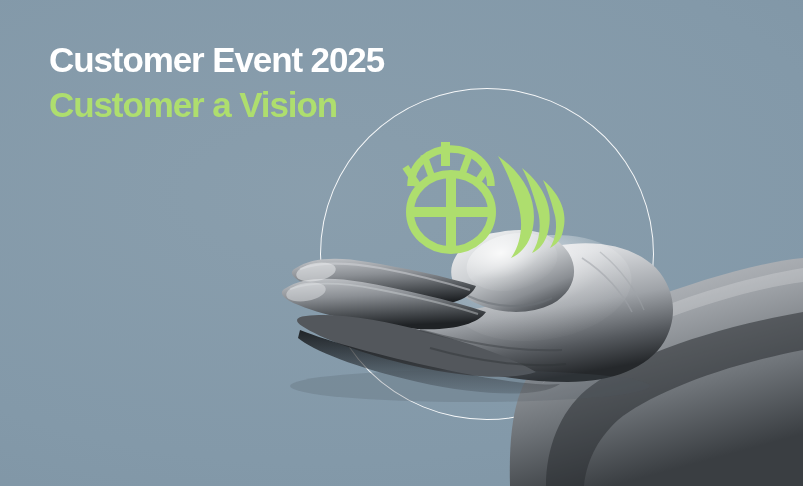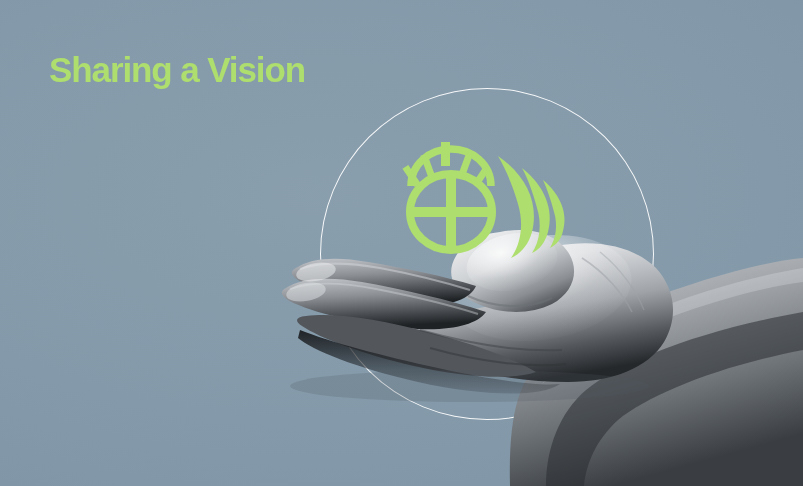--- a/index.html
+++ b/index.html
@@ -246,16 +246,17 @@
                  C123,104 126,84 120,64 C115,46 108,30 100,16 Z"></path>
         <path d="M124,28 C147,46 156,70 150,92 C147,103 141,110 134,113
                  C142,101 144,84 139,68 C135,53 130,39 124,28 Z"></path>
         <path d="M145,40 C163,55 170,74 165,91 C163,100 158,105 152,108
                  C158,98 160,85 156,72 C153,60 149,49 145,40 Z"></path>
       </g>
     </svg>
   </div>
 
   <div class="headline">
-    <span class="l2">Sharing a Vision</span>
+    <span class="l1">Customer Event 2025</span>
+    <span class="l2">Customer a Vision</span>
   </div>
 
 </div>
 
 </body></html>

